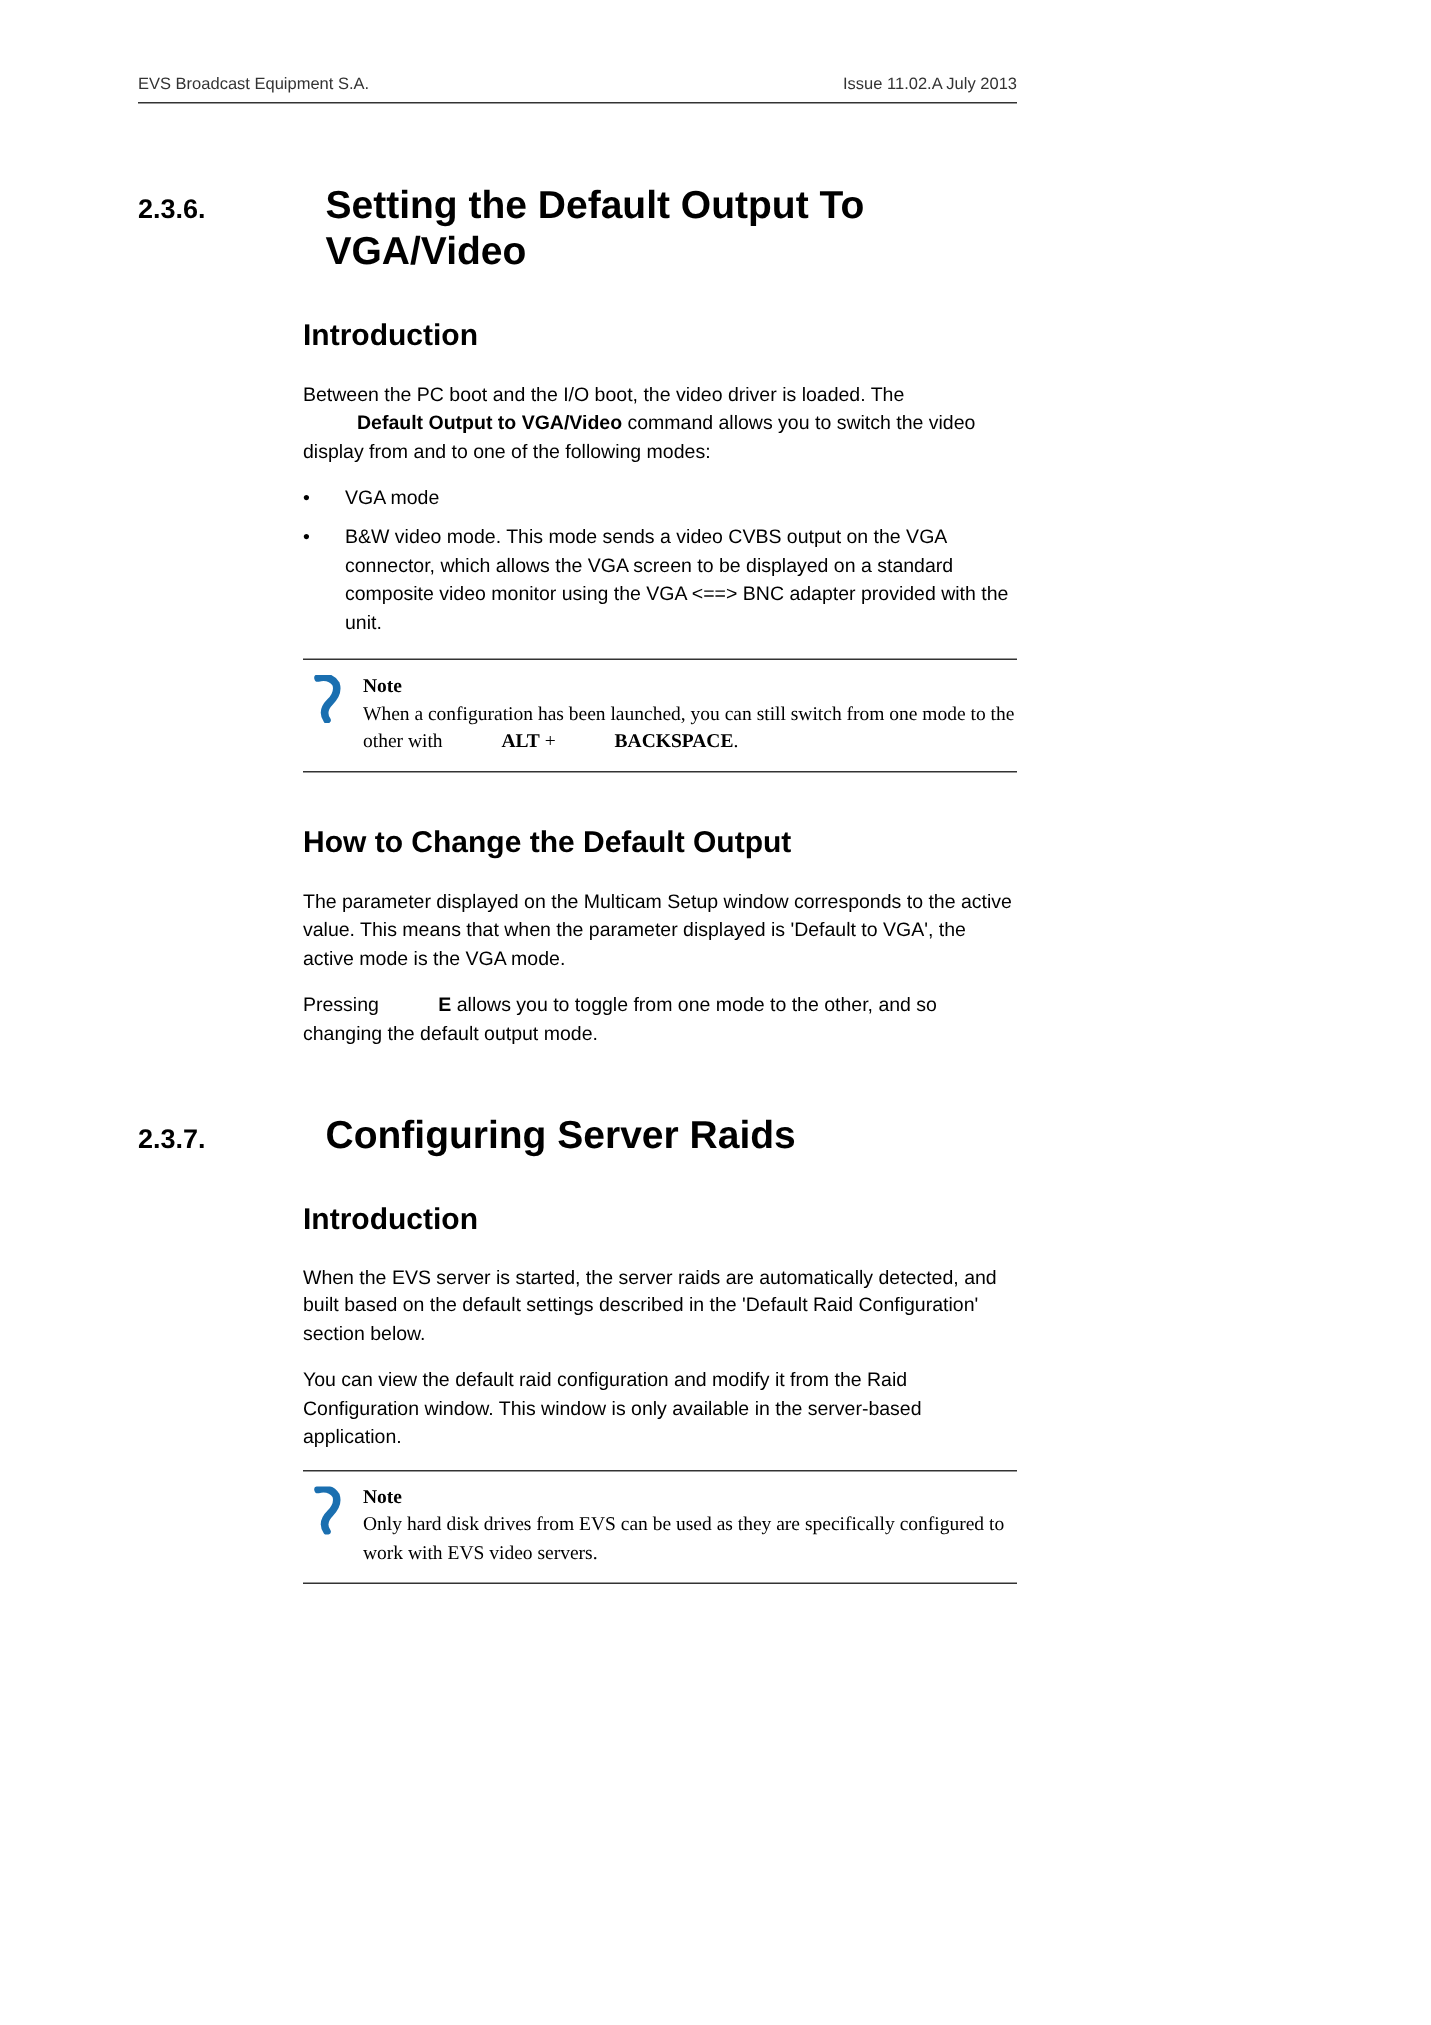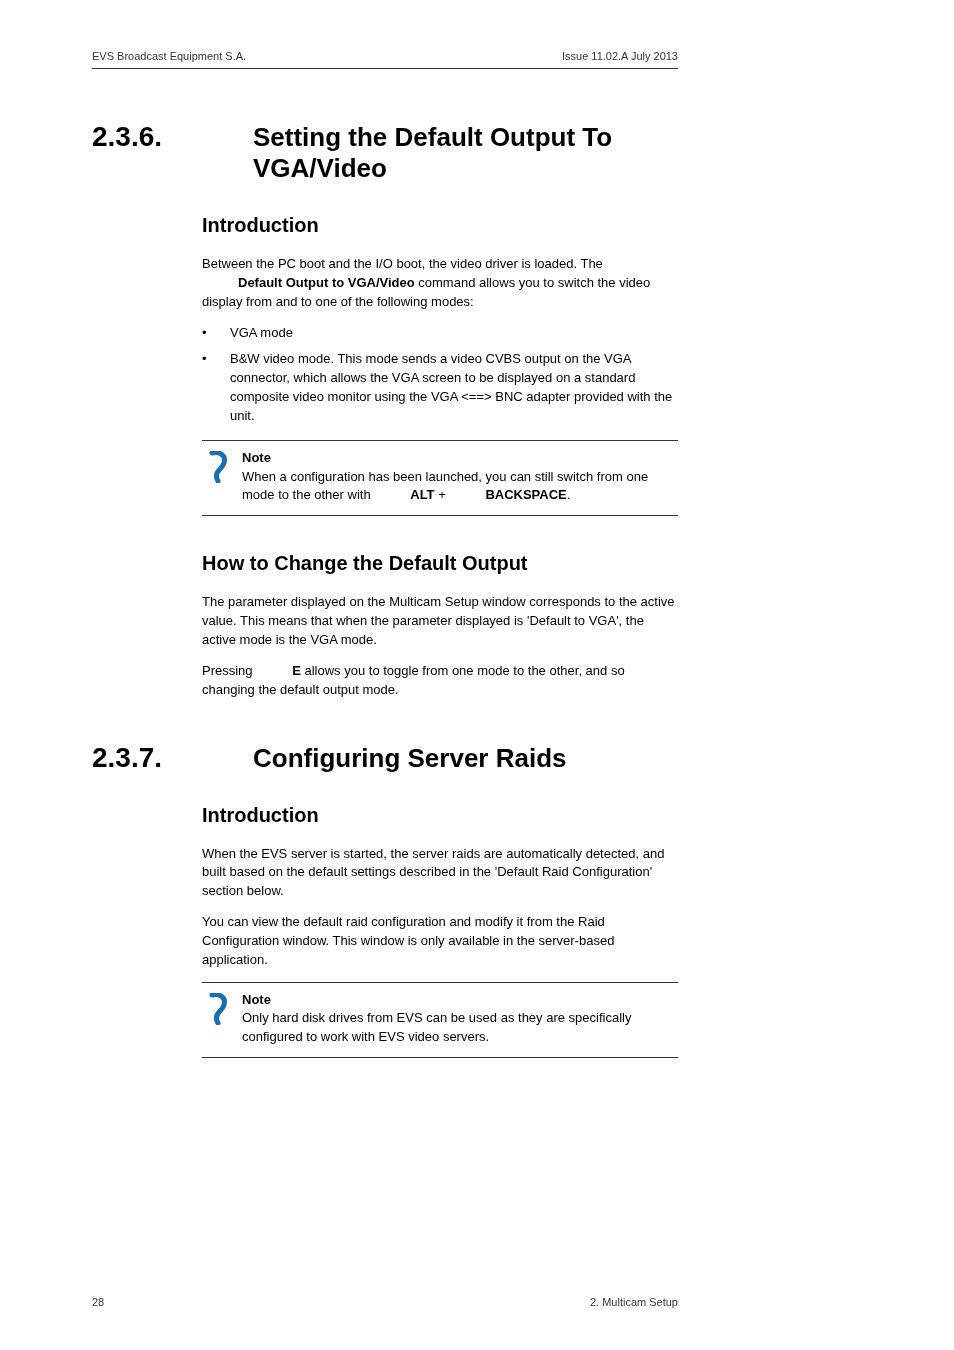--- a/index.html
+++ b/index.html
@@ -25,28 +25,27 @@
     border-bottom: 1px solid #333;
     margin-bottom: 52px;
   }
   .h2-row {
     display: flex;
     align-items: baseline;
     margin-bottom: 30px;
   }
   .h2-num {
     width: 125px;
-    font-size: 28px;
+    font-size: 18px;
     font-weight: bold;
     flex-shrink: 0;
   }
   .h2-title {
     font-size: 26px;
     font-weight: bold;
-    margin-left: 36px;
   }
   .content-indent {
     margin-left: 110px;
   }
   .h3 {
     font-size: 20px;
     font-weight: bold;
     margin-bottom: 18px;
   }
   .para {
@@ -69,20 +68,21 @@
   }
   .bullet-text { flex: 1; }
   .note-box {
     border-top: 1px solid #333;
     border-bottom: 1px solid #333;
     padding: 8px 0 10px 0;
     margin-top: 4px;
     margin-bottom: 36px;
     display: flex;
     align-items: flex-start;
+    font-family: Liberation Serif, serif;
   }
   .note-icon {
     width: 40px;
     flex-shrink: 0;
     padding-top: 2px;
     padding-left: 6px;
   }
   .note-icon svg { display: block; }
   .note-content {
     flex: 1;
@@ -184,18 +184,14 @@
         </svg>
       </div>
       <div class="note-content">
         <span class="note-title">Note</span>
         <span>Only hard disk drives from EVS can be used as they are specifically configured to work with EVS video servers.</span>
       </div>
     </div>
 
   </div>
 
-  <div class="footer-row">
-    <span>28</span>
-    <span>2. Multicam Setup</span>
-  </div>
 
 </div>
 
 </body></html>

